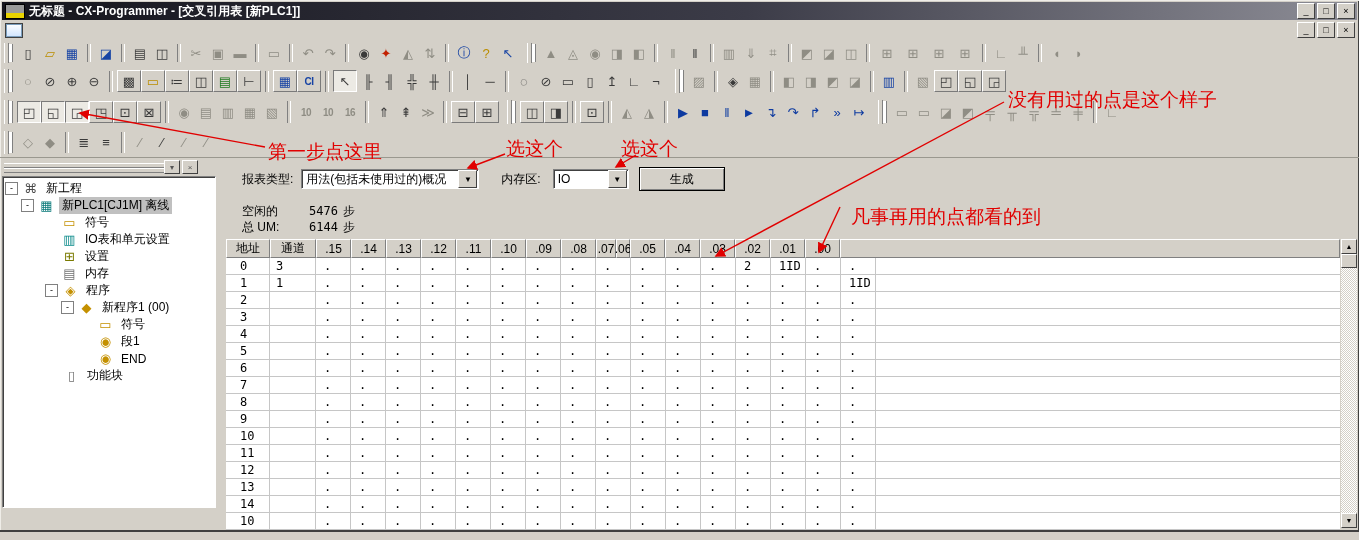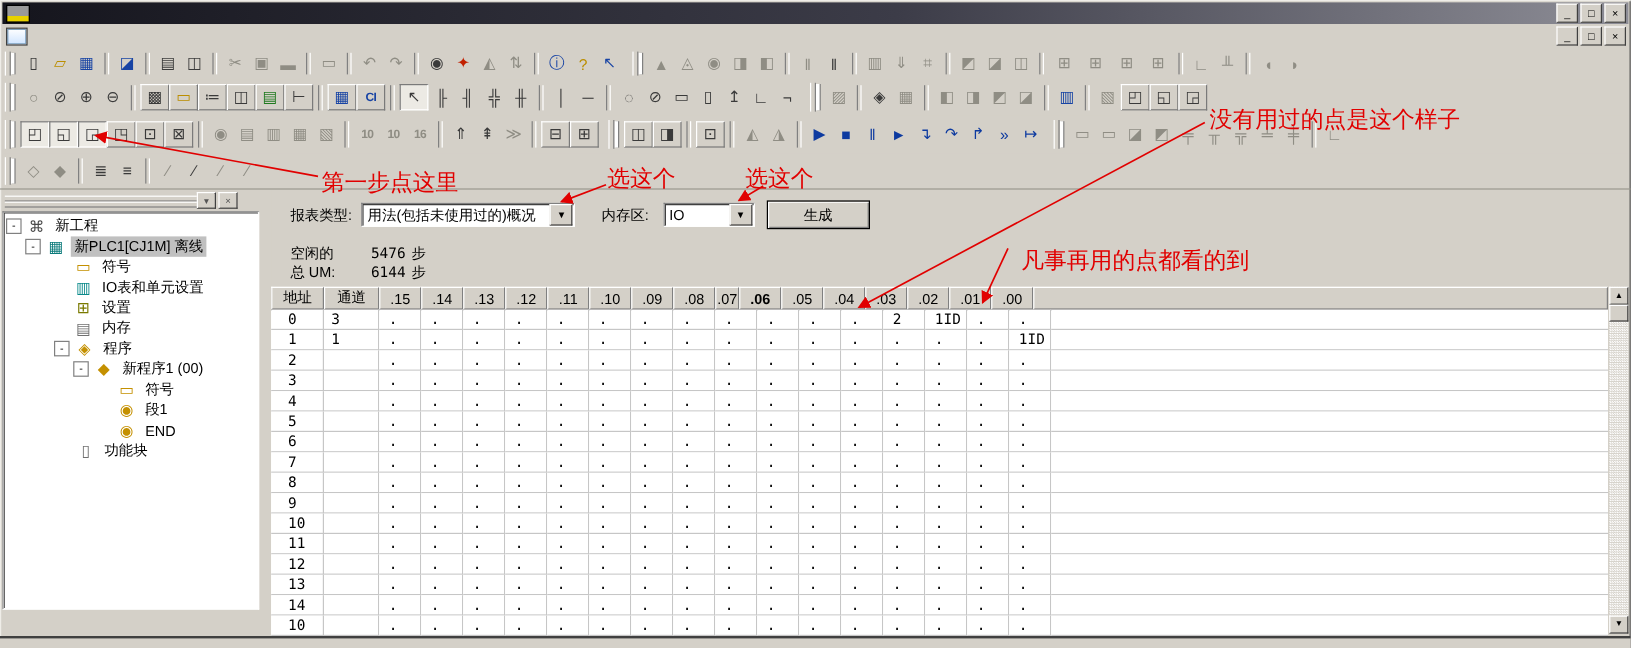--- a/index.html
+++ b/index.html
@@ -117,20 +117,21 @@
   .ann{position:absolute;color:#e10000;font-size:19px;white-space:nowrap;z-index:51;pointer-events:none;
     font-family:Liberation Sans, sans-serif;}
 </style>
 </head>
 <body>
 
 <div class="window">
 
   <div class="titlebar">
     <div class="app-icon"></div>
+    <div class="title-text">无标题 - CX-Programmer - [交叉引用表 [新PLC1]]</div>
     <div class="winbtns">
       <div class="wbtn">_</div>
       <div class="wbtn">□</div>
       <div class="wbtn">×</div>
     </div>
   </div>
 
   <div class="menubar">
     <div class="child-icon"></div>
     <div class="winbtns" style="margin-left:auto">
@@ -435,21 +436,21 @@
             <div class="hc" style="width: 46px;">通道</div>
             <div class="hc" style="width: 35px;">.15</div>
             <div class="hc" style="width: 35px;">.14</div>
             <div class="hc" style="width: 35px;">.13</div>
             <div class="hc" style="width: 35px;">.12</div>
             <div class="hc" style="width: 35px;">.11</div>
             <div class="hc" style="width: 35px;">.10</div>
             <div class="hc" style="width: 35px;">.09</div>
             <div class="hc" style="width: 35px;">.08</div>
             <div class="hc" style="width: 20px;">.07</div>
-            <div class="hc" style="width: 35px; font-weight: bold;">.06</div>
+            <div class="hc" style="width: 14px;">.06</div>
             <div class="hc" style="width: 35px;">.05</div>
             <div class="hc" style="width: 35px;">.04</div>
             <div class="hc" style="width: 35px;">.03</div>
             <div class="hc" style="width: 35px;">.02</div>
             <div class="hc" style="width: 35px;">.01</div>
             <div class="hc" style="width: 35px;">.00</div>
             <div class="hc fill"></div>
           </div>
           <div class="xrow">
             <div class="xcell addr" style="width: 44px;">0</div>

